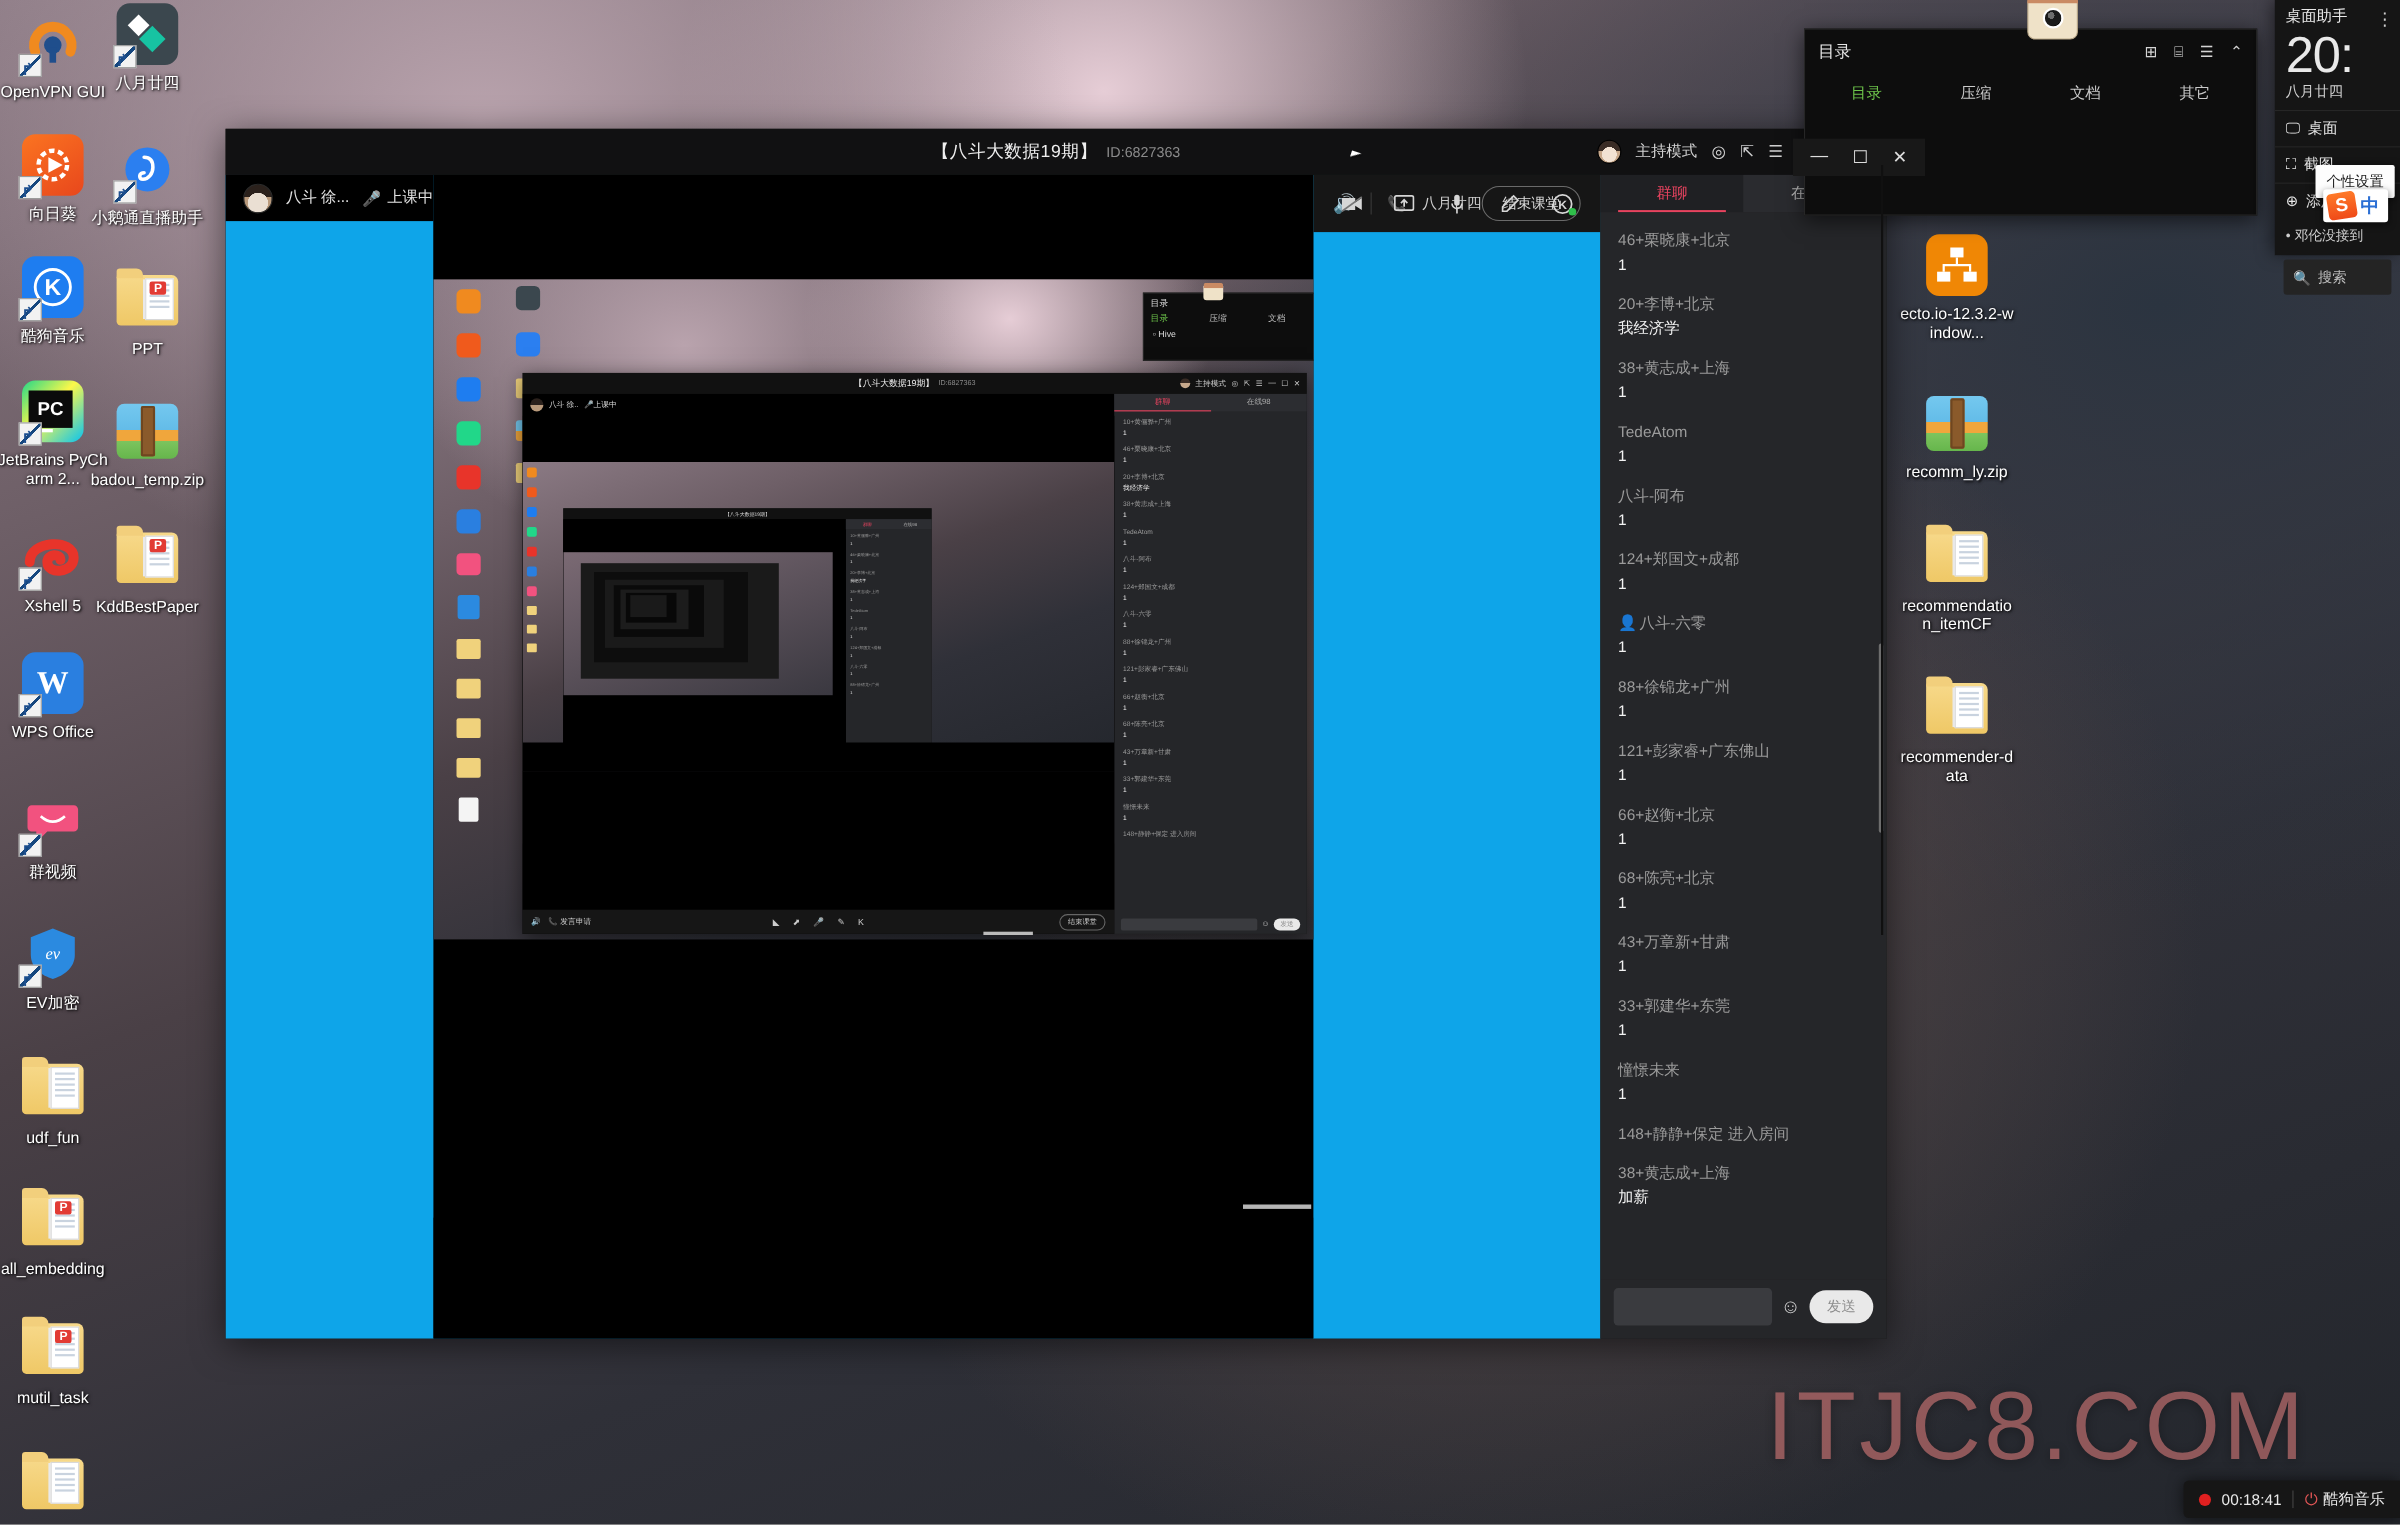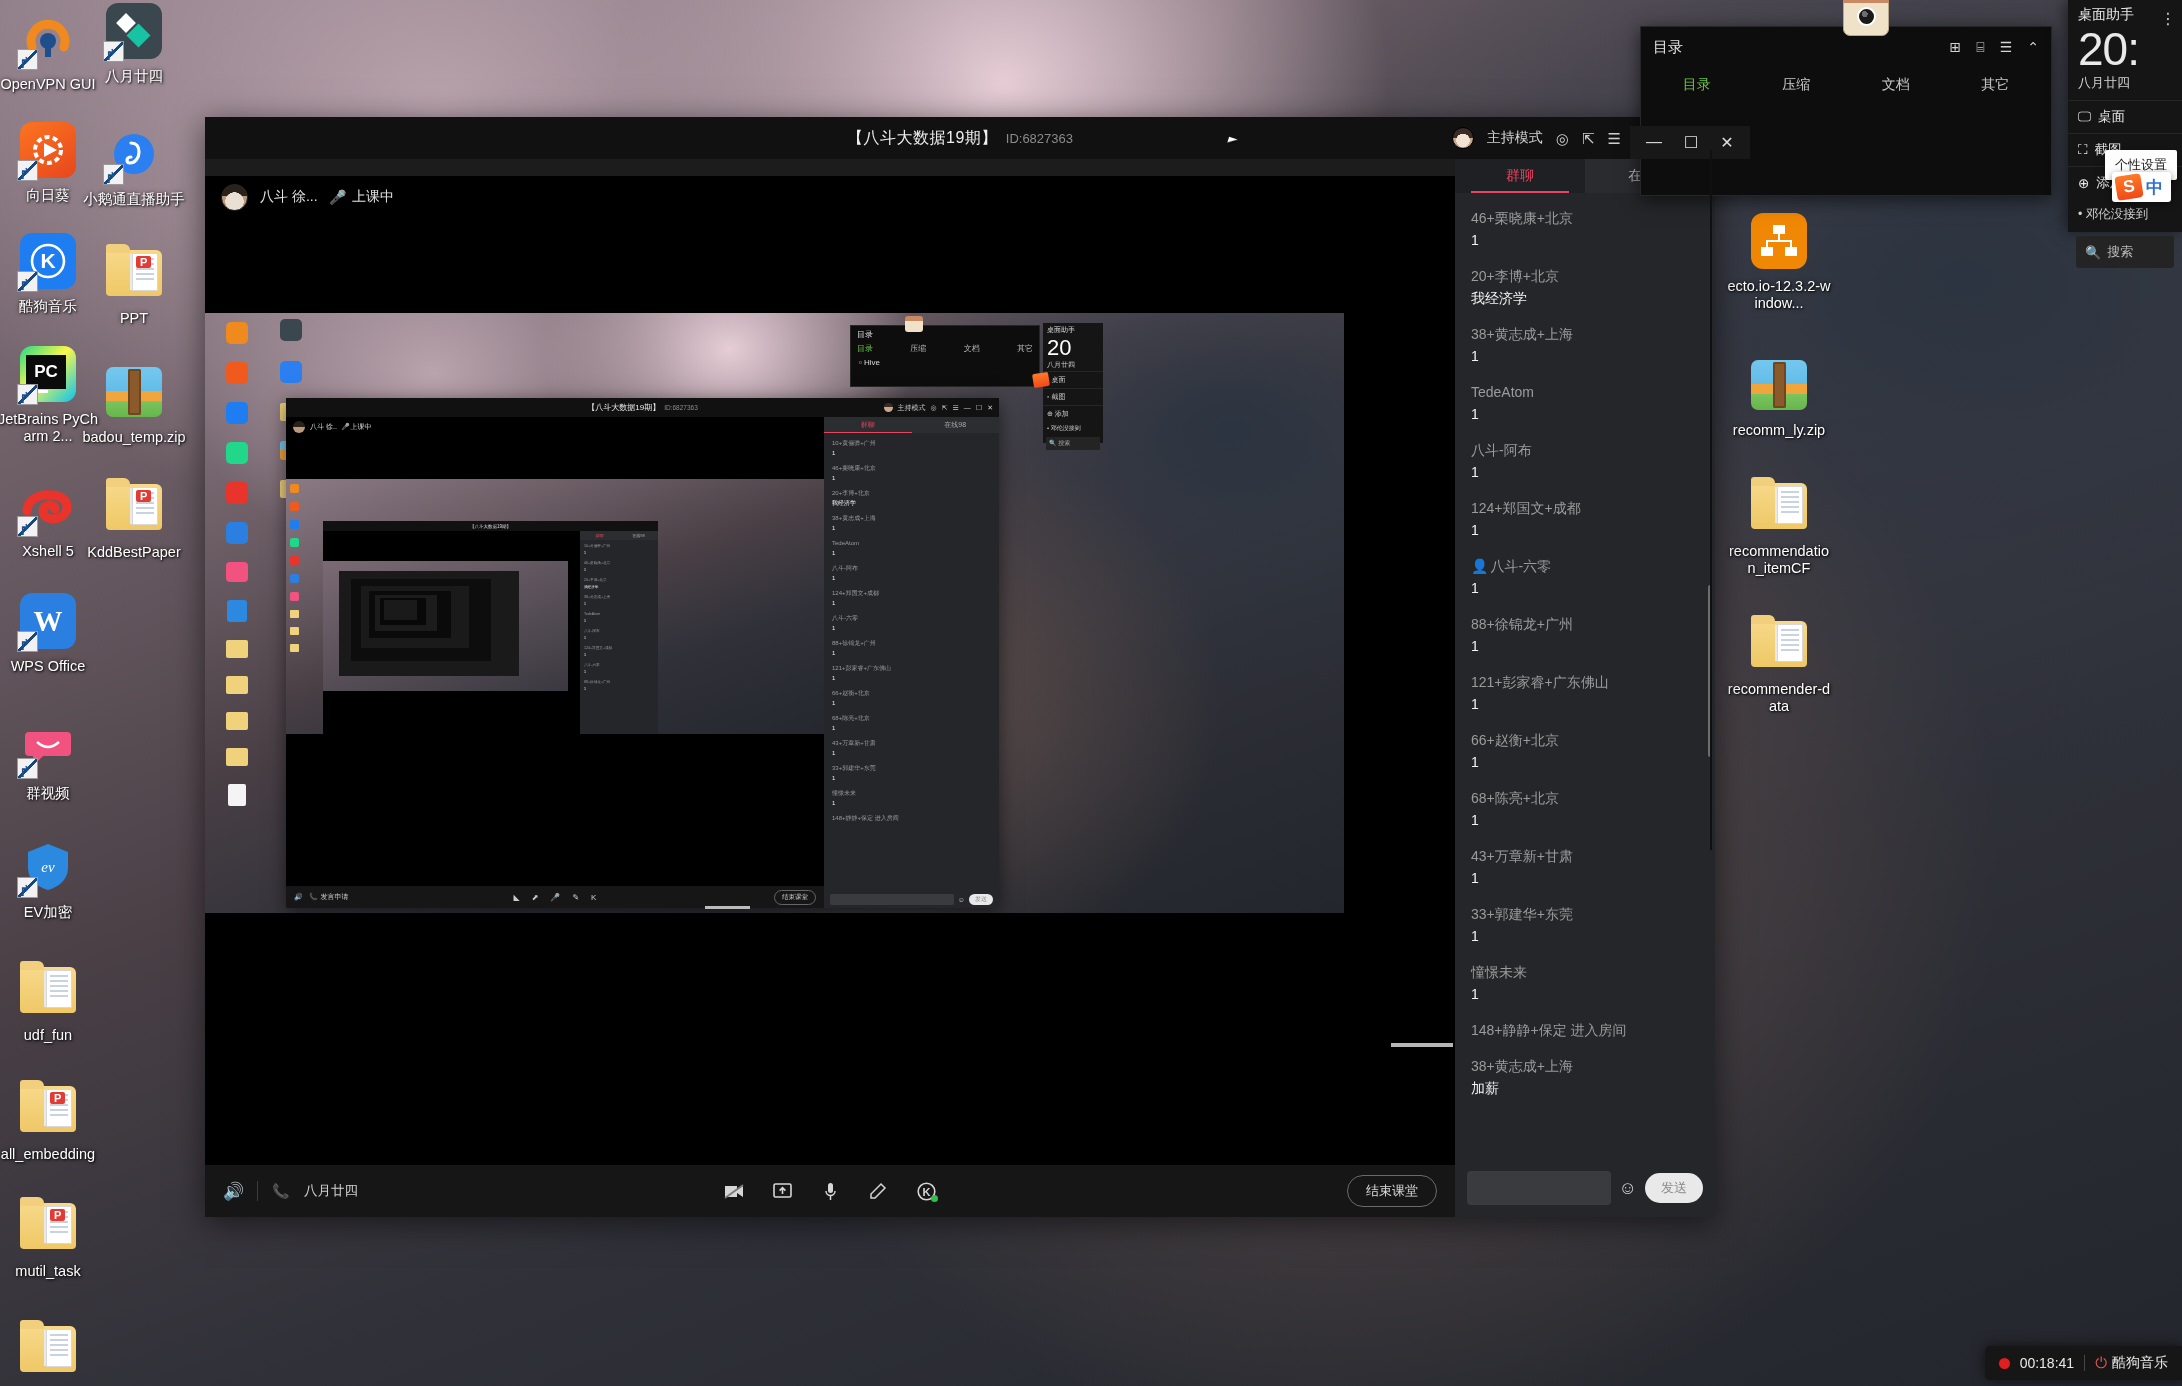--- a/index.html
+++ b/index.html
@@ -124,21 +124,21 @@
   }
   .avatar-sm {
     width:22px;height:22px;border-radius:50%;
     background: radial-gradient(circle at 50% 62%, #f2e2d3 0 42%, rgba(0,0,0,0) 43%),
                 linear-gradient(180deg,#3a2c25 0 48%, #c8a98c 48% 100%);
     border:1px solid #000;
   }
   .win-btn { cursor:pointer; font-size:15px; line-height:1; color:#cfcfcf; }
 
   .mw-body { flex:1 1 auto; display:flex; min-height:0; }
-  .mw-stage { flex:1 1 auto; display:flex; flex-direction:column; min-width:0; background:#0ea5e9;margin-top:17px; }
+  .mw-stage { flex:1 1 auto; display:flex; flex-direction:row; min-width:0; background:#0ea5e9; }
 
   .mw-presenter {
     height:42px; background:#000; display:flex; align-items:center;
     padding-left:16px; gap:12px; color:#e3e3e3; font-size:14px; flex:0 0 auto;
   }
   .mw-presenter .av {
     width:27px;height:27px;border-radius:50%;
     background: radial-gradient(circle at 50% 66%, #eadfd3 0 44%, rgba(0,0,0,0) 45%),
                 linear-gradient(180deg,#2b211c 0 46%, #b99a7c 46% 100%);
     border:1px solid #2a2a2a;
@@ -1085,20 +1085,21 @@
     </div>
   </div>
 
   <div class="tooltip-bubble" style="left:2105px; top:150px;">个性设置</div>
 
   <div class="ime-badge" style="left:2112px; top:172px;">
     <span class="slogo">S</span>
     <span class="cn">中</span>
   </div>
 
+  <div class="watermark" style="left:1606px; top:1245px;">ITJC8.COM</div>
 
   <div class="recbar" style="right:0; bottom:6px;">
     <span class="recdot"></span>
     <span>00:18:41</span>
     <span class="sep"></span>
     <span class="quit">
       <span class="pw-ico">⏻</span>
       <span>酷狗音乐</span>
     </span>
   </div>

